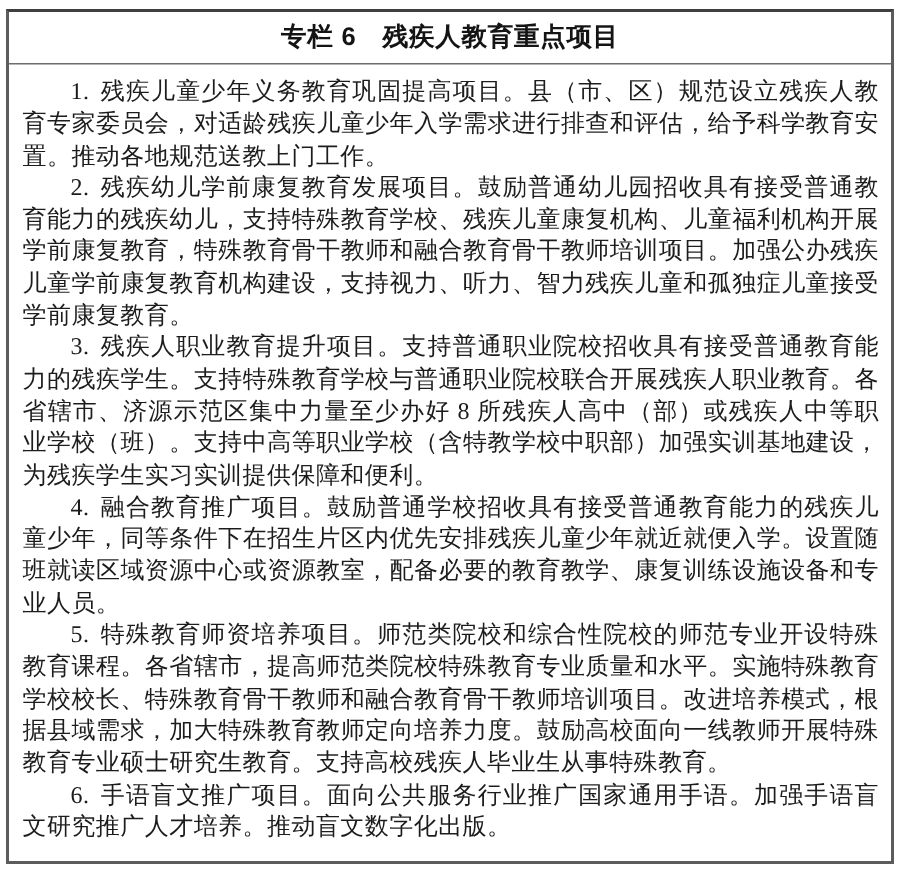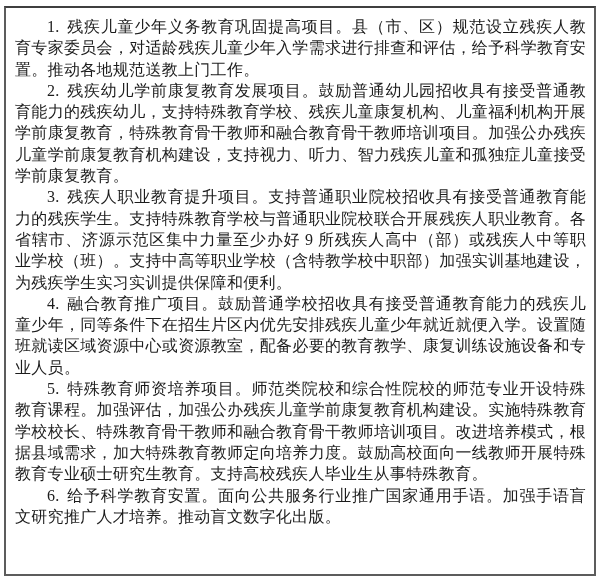--- a/index.html
+++ b/index.html
@@ -49,22 +49,23 @@
   .para .num {
     margin-right: 0.45em;
     font-family: "Liberation Serif", serif;
   }
 </style>
 </head>
 <body>
 
 <div class="page">
   <div class="panel">
+    <div class="panel-title">专栏 6　残疾人教育重点项目</div>
     <div class="panel-body">
       <p class="para"><span class="num">1.</span><span>残疾儿童少年义务教育巩固提高项目。县（市、区）规范设立残疾人教育专家委员会，对适龄残疾儿童少年入学需求进行排查和评估，给予科学教育安置。推动各地规范送教上门工作。</span></p>
       <p class="para"><span class="num">2.</span><span>残疾幼儿学前康复教育发展项目。鼓励普通幼儿园招收具有接受普通教育能力的残疾幼儿，支持特殊教育学校、残疾儿童康复机构、儿童福利机构开展学前康复教育，特殊教育骨干教师和融合教育骨干教师培训项目。加强公办残疾儿童学前康复教育机构建设，支持视力、听力、智力残疾儿童和孤独症儿童接受学前康复教育。</span></p>
-      <p class="para"><span class="num">3.</span><span>残疾人职业教育提升项目。支持普通职业院校招收具有接受普通教育能力的残疾学生。支持特殊教育学校与普通职业院校联合开展残疾人职业教育。各省辖市、济源示范区集中力量至少办好 9 所残疾人高中（部）或残疾人中等职业学校（班）。支持中高等职业学校（含特教学校中职部）加强实训基地建设，为残疾学生实习实训提供保障和便利。</span></p>
+      <p class="para"><span class="num">3.</span><span>残疾人职业教育提升项目。支持普通职业院校招收具有接受普通教育能力的残疾学生。支持特殊教育学校与普通职业院校联合开展残疾人职业教育。各省辖市、济源示范区集中力量至少办好 8 所残疾人高中（部）或残疾人中等职业学校（班）。支持中高等职业学校（含特教学校中职部）加强实训基地建设，为残疾学生实习实训提供保障和便利。</span></p>
       <p class="para"><span class="num">4.</span><span>融合教育推广项目。鼓励普通学校招收具有接受普通教育能力的残疾儿童少年，同等条件下在招生片区内优先安排残疾儿童少年就近就便入学。设置随班就读区域资源中心或资源教室，配备必要的教育教学、康复训练设施设备和专业人员。</span></p>
-      <p class="para"><span class="num">5.</span><span>特殊教育师资培养项目。师范类院校和综合性院校的师范专业开设特殊教育课程。加强评估，加强公办残疾儿童学前康复教育机构建设。实施特殊教育学校校长、特殊教育骨干教师和融合教育骨干教师培训项目。改进培养模式，根据县域需求，加大特殊教育教师定向培养力度。鼓励高校面向一线教师开展特殊教育专业硕士研究生教育。支持高校残疾人毕业生从事特殊教育。</span></p>
-      <p class="para"><span class="num">6.</span><span>给予科学教育安置。面向公共服务行业推广国家通用手语。加强手语盲文研究推广人才培养。推动盲文数字化出版。</span></p>
+      <p class="para"><span class="num">5.</span><span>特殊教育师资培养项目。师范类院校和综合性院校的师范专业开设特殊教育课程。各省辖市，提高师范类院校特殊教育专业质量和水平。实施特殊教育学校校长、特殊教育骨干教师和融合教育骨干教师培训项目。改进培养模式，根据县域需求，加大特殊教育教师定向培养力度。鼓励高校面向一线教师开展特殊教育专业硕士研究生教育。支持高校残疾人毕业生从事特殊教育。</span></p>
+      <p class="para"><span class="num">6.</span><span>手语盲文推广项目。面向公共服务行业推广国家通用手语。加强手语盲文研究推广人才培养。推动盲文数字化出版。</span></p>
     </div>
   </div>
 </div>
 
 </body></html>

